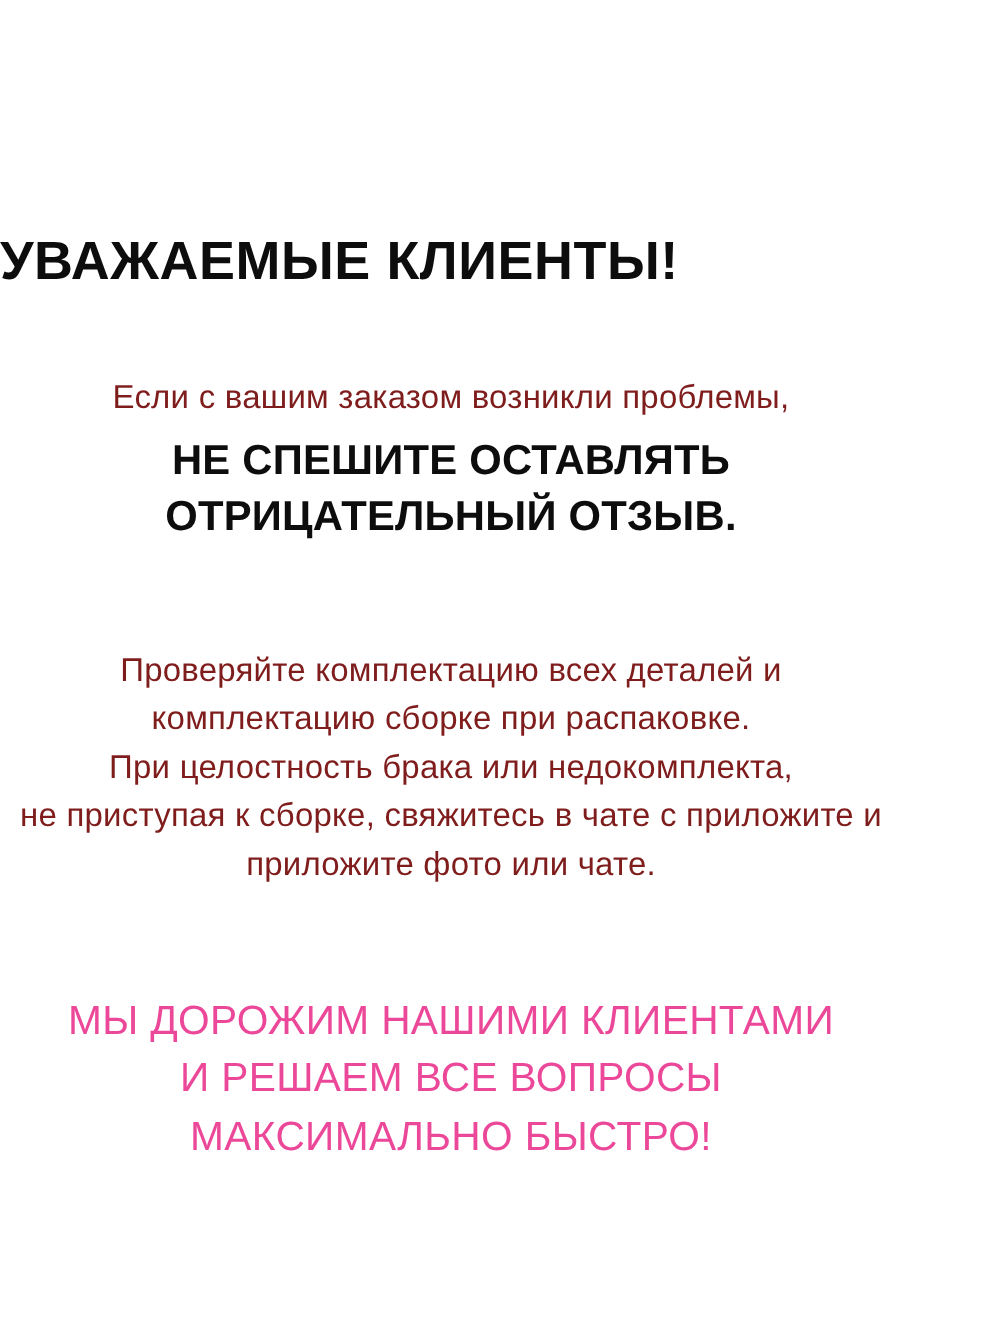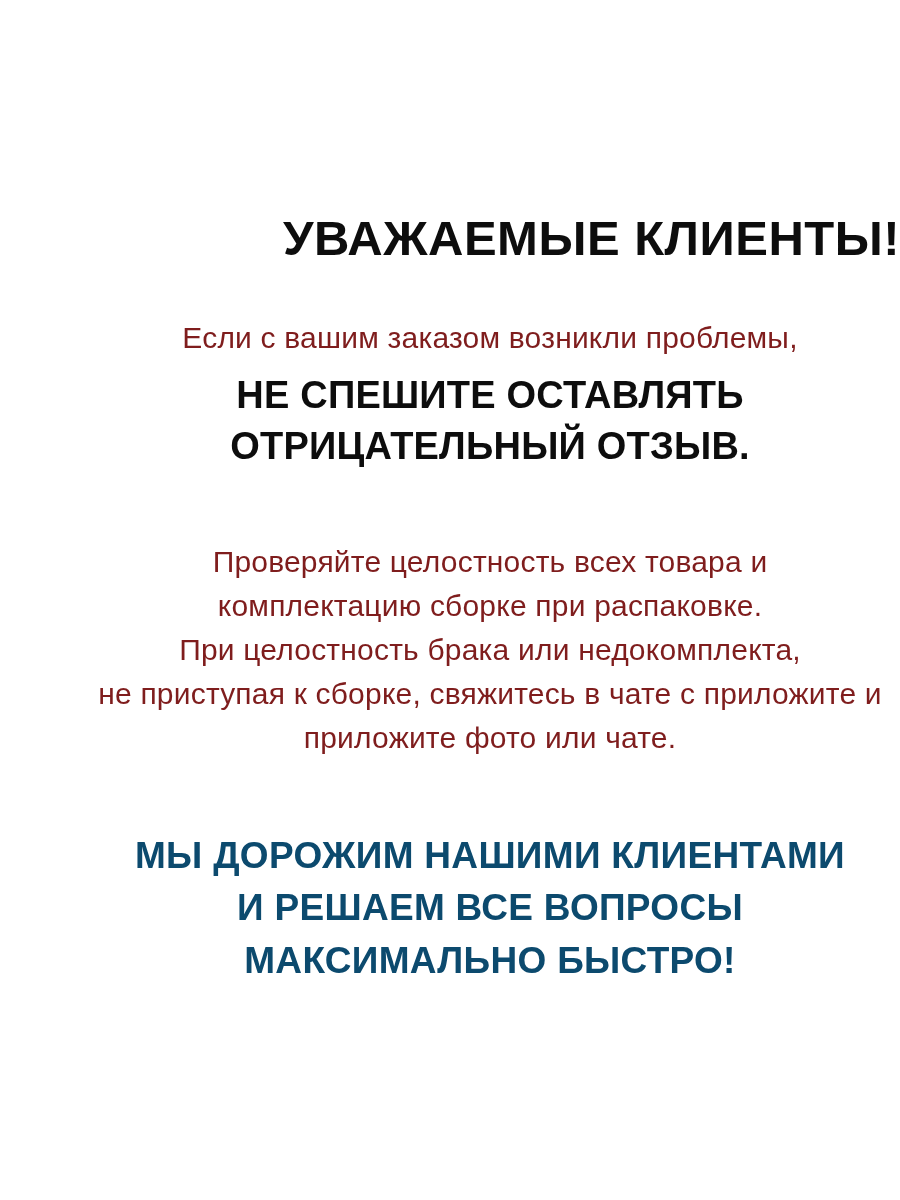--- a/index.html
+++ b/index.html
@@ -14,21 +14,22 @@
     color: #111111;
     overflow: hidden;
   }
   .page {
     position: relative;
     width: 900px;
     height: 1200px;
     box-sizing: border-box;
     display: flex;
     flex-direction: column;
-    align-items: flex-end;
+    align-items: flex-start;
+    gap: 24px;
   }
   .headline {
     margin-top: 212px;
     font-size: 49px;
     font-weight: 700;
     letter-spacing: 0.5px;
     text-transform: uppercase;
     text-align: center;
     line-height: 1.1;
     color: #0d0d0d;
@@ -60,41 +61,41 @@
     margin-top: 66px;
   }
   .details .line-regular {
     margin-top: 4px;
   }
   .closing {
     margin-top: 72px;
   }
   .closing-line {
     font-size: 37px;
-    font-weight: 700;
+    font-weight: 400;
     text-transform: uppercase;
     line-height: 1.42;
-    color: #0c4a6e;
+    color: #ec4899;
     letter-spacing: 0.3px;
   }
 </style>
 </head>
 <body>
 
 <div class="page">
 
   <div class="headline">УВАЖАЕМЫЕ КЛИЕНТЫ!</div>
 
   <div class="block intro">
     <div class="line-regular">Если с вашим заказом возникли проблемы,</div>
     <div class="line-strong">НЕ СПЕШИТЕ ОСТАВЛЯТЬ ОТРИЦАТЕЛЬНЫЙ ОТЗЫВ.</div>
   </div>
 
   <div class="block details">
-    <div class="line-regular">Проверяйте целостность всех товара и</div>
+    <div class="line-regular">Проверяйте комплектацию всех деталей и</div>
     <div class="line-regular">комплектацию сборке при распаковке.</div>
     <div class="line-regular">При целостность брака или недокомплекта,</div>
     <div class="line-regular">не приступая к сборке, свяжитесь в чате с приложите и</div>
     <div class="line-regular">приложите фото или чате.</div>
   </div>
 
   <div class="block closing">
     <div class="closing-line">МЫ ДОРОЖИМ НАШИМИ КЛИЕНТАМИ</div>
     <div class="closing-line">И РЕШАЕМ ВСЕ ВОПРОСЫ</div>
     <div class="closing-line">МАКСИМАЛЬНО БЫСТРО!</div>

